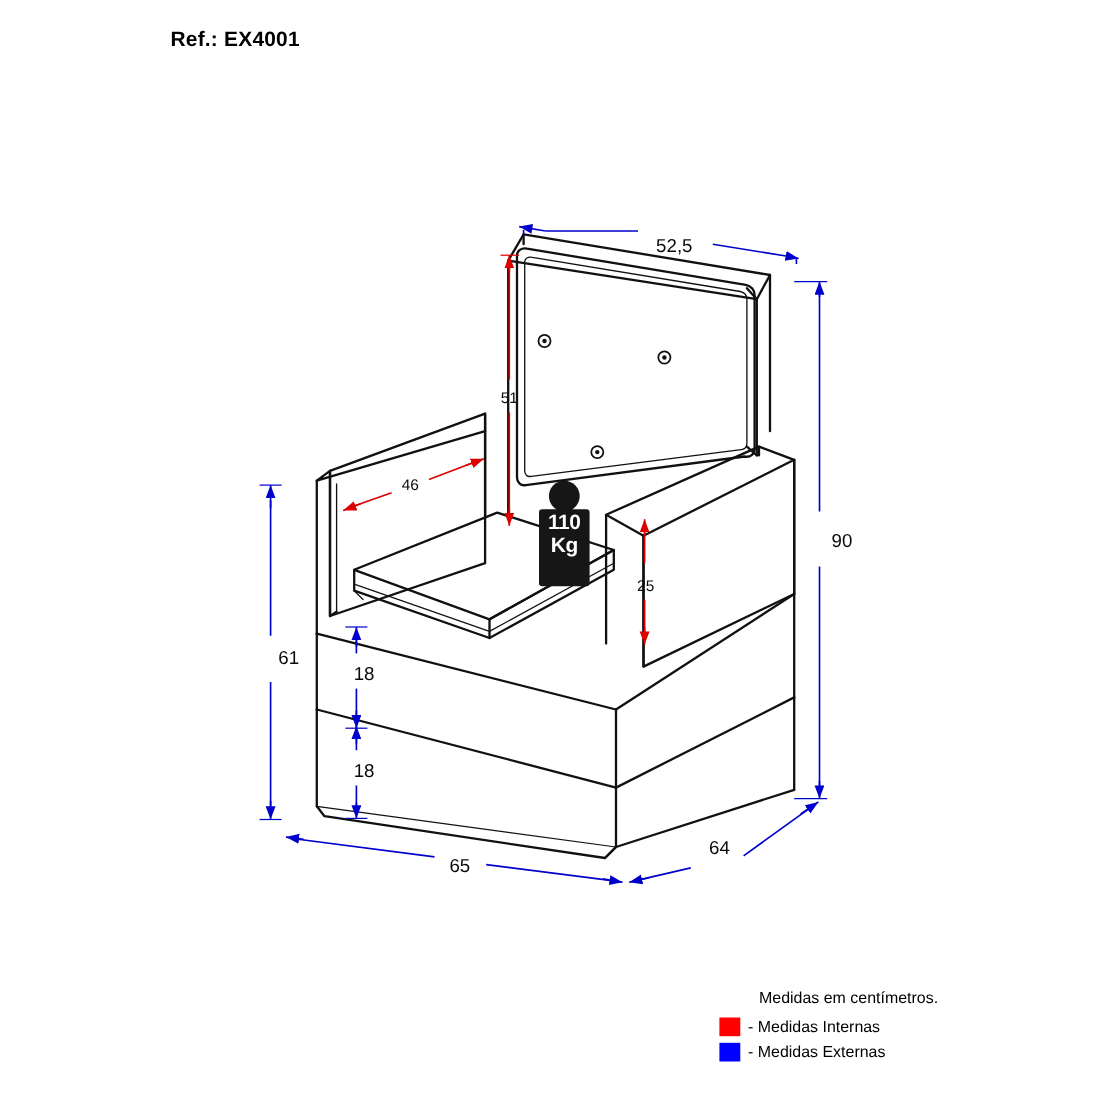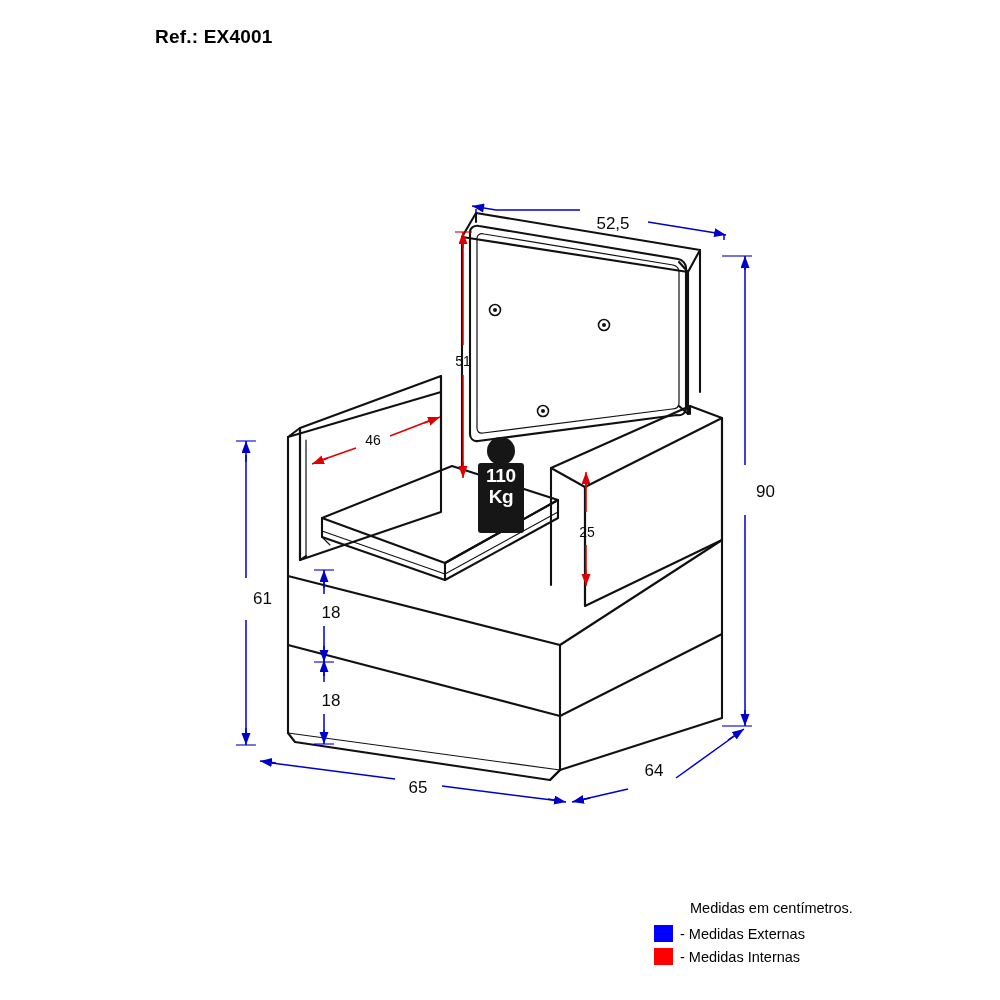--- a/index.html
+++ b/index.html
@@ -62,21 +62,21 @@
     margin-right: 7px;
     flex: 0 0 auto;
   }
   .legend-label {
     font-size: 14.5px;
     color: #000;
     white-space: nowrap;
   }
   .weight-badge {
     position: absolute;
-    left: 478px;
+    left: 490px;
     top: 437px;
     width: 40px;
     height: 96px;
   }
   .weight-badge .body {
     position: absolute;
     left: 0;
     top: 26px;
     width: 46px;
     height: 70px;
@@ -302,22 +302,22 @@
     <div class="body"></div>
     <div class="txt">
       <div>110</div>
       <div>Kg</div>
     </div>
   </div>
 
   <div class="legend">
     <div class="legend-title">Medidas em centímetros.</div>
     <div class="legend-row">
+      <span class="swatch" style="background:#ff0000"></span>
+      <span class="legend-label">- Medidas Internas</span>
+    </div>
+    <div class="legend-row">
       <span class="swatch" style="background:#0000ff"></span>
       <span class="legend-label">- Medidas Externas</span>
     </div>
-    <div class="legend-row">
-      <span class="swatch" style="background:#ff0000"></span>
-      <span class="legend-label">- Medidas Internas</span>
-    </div>
   </div>
 
 </div>
 
 </body></html>

